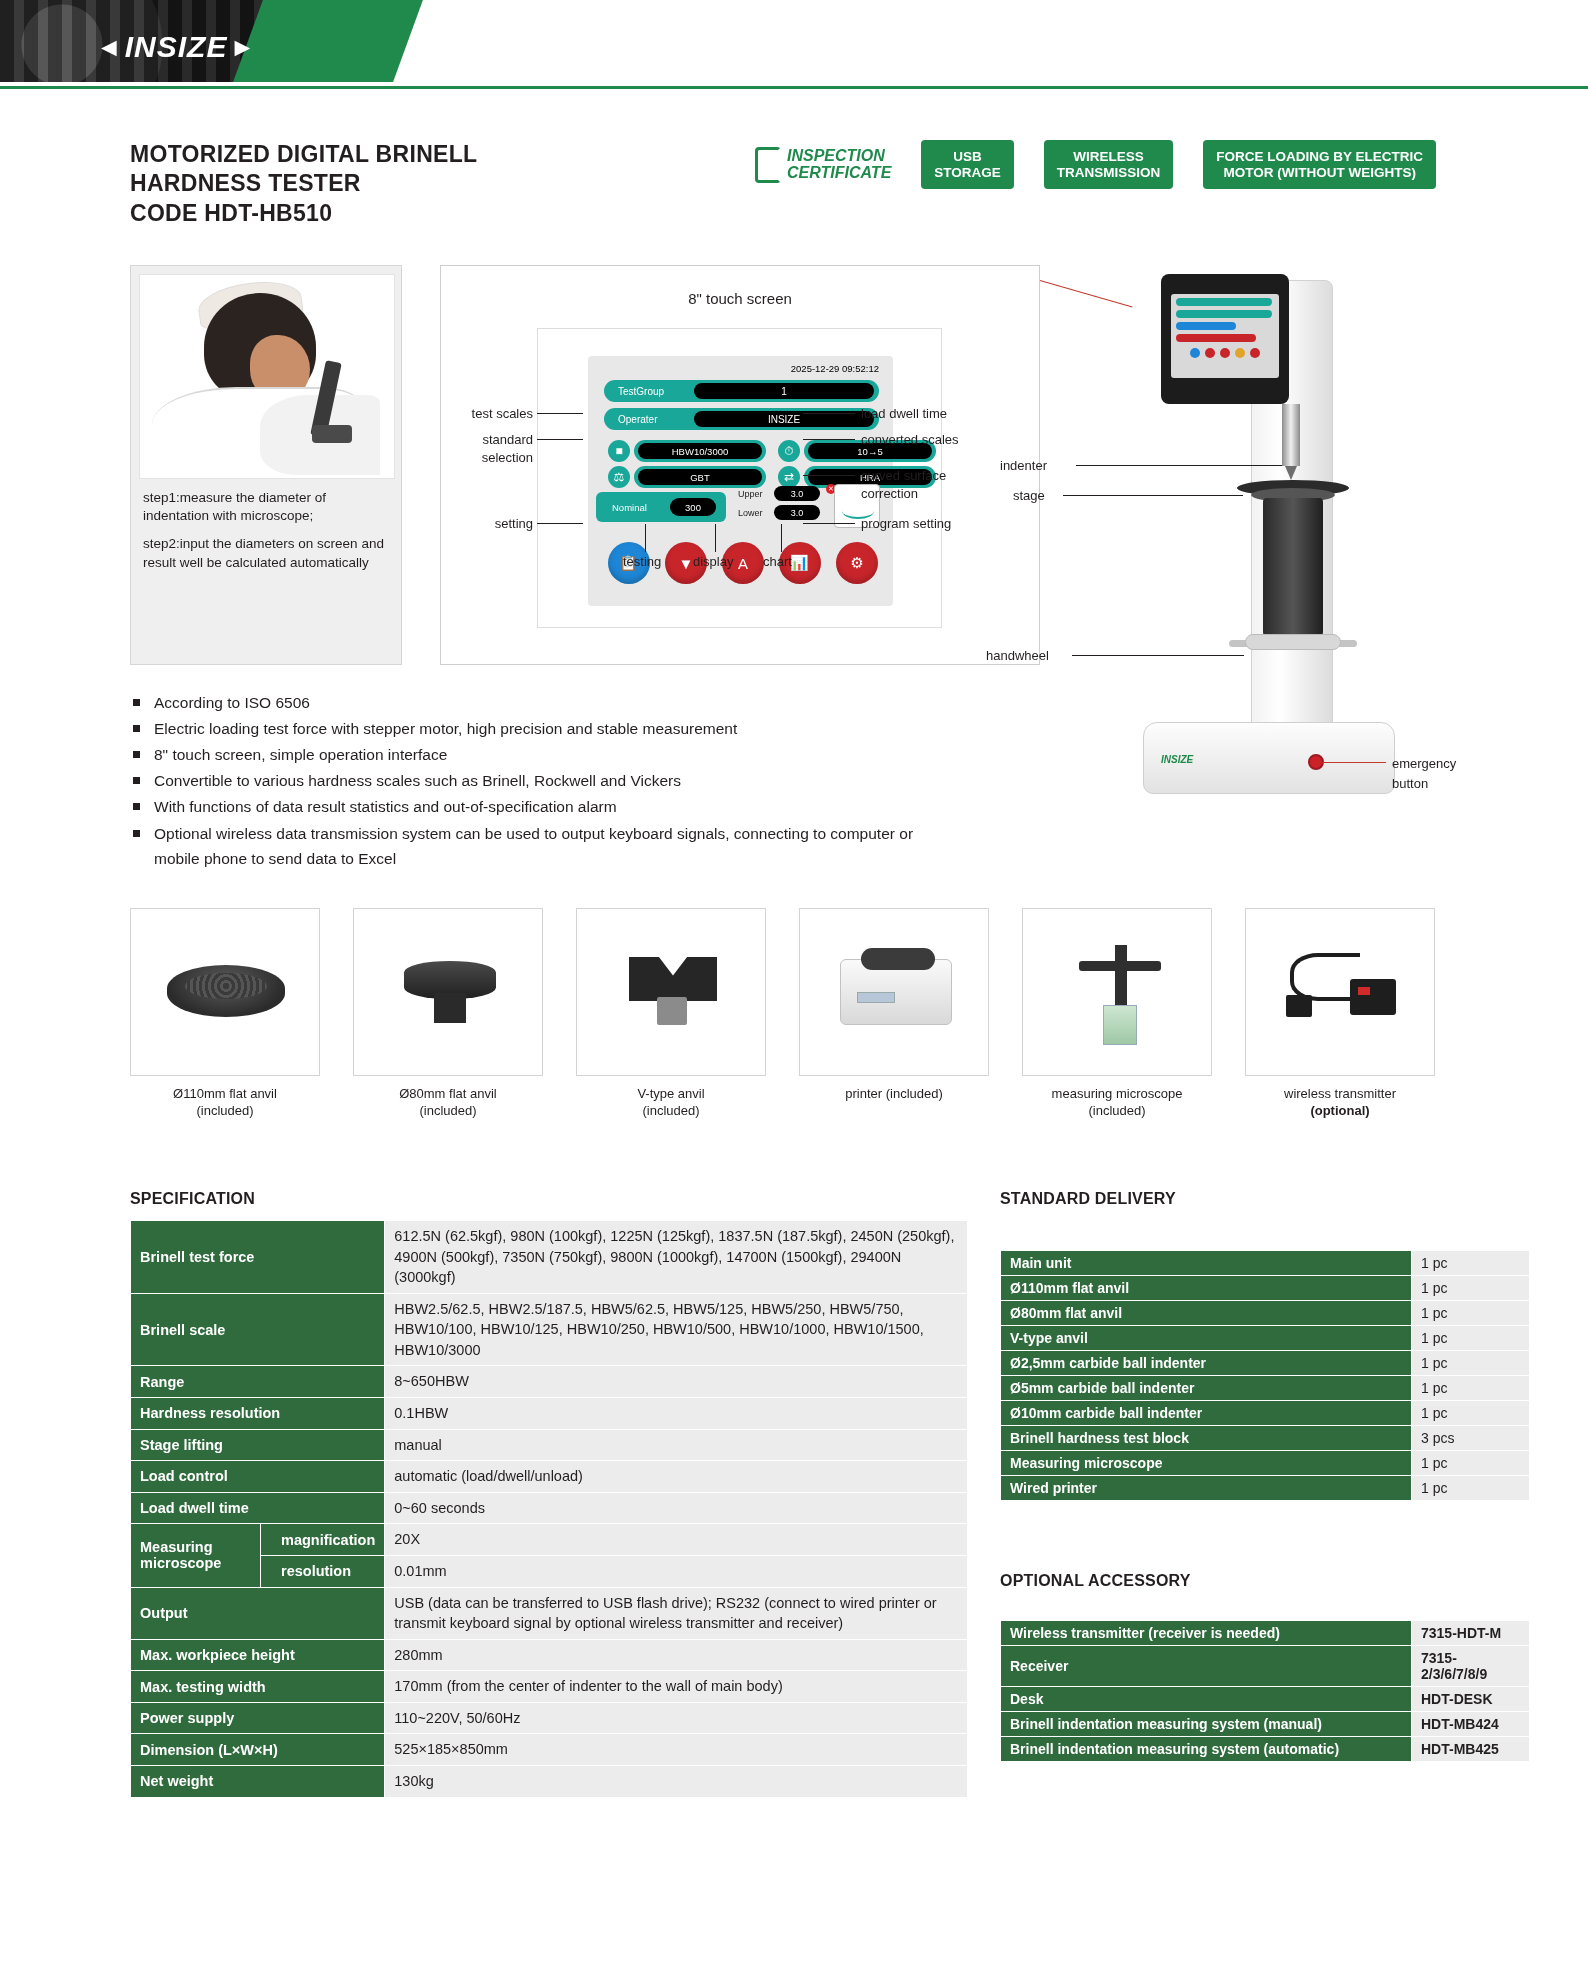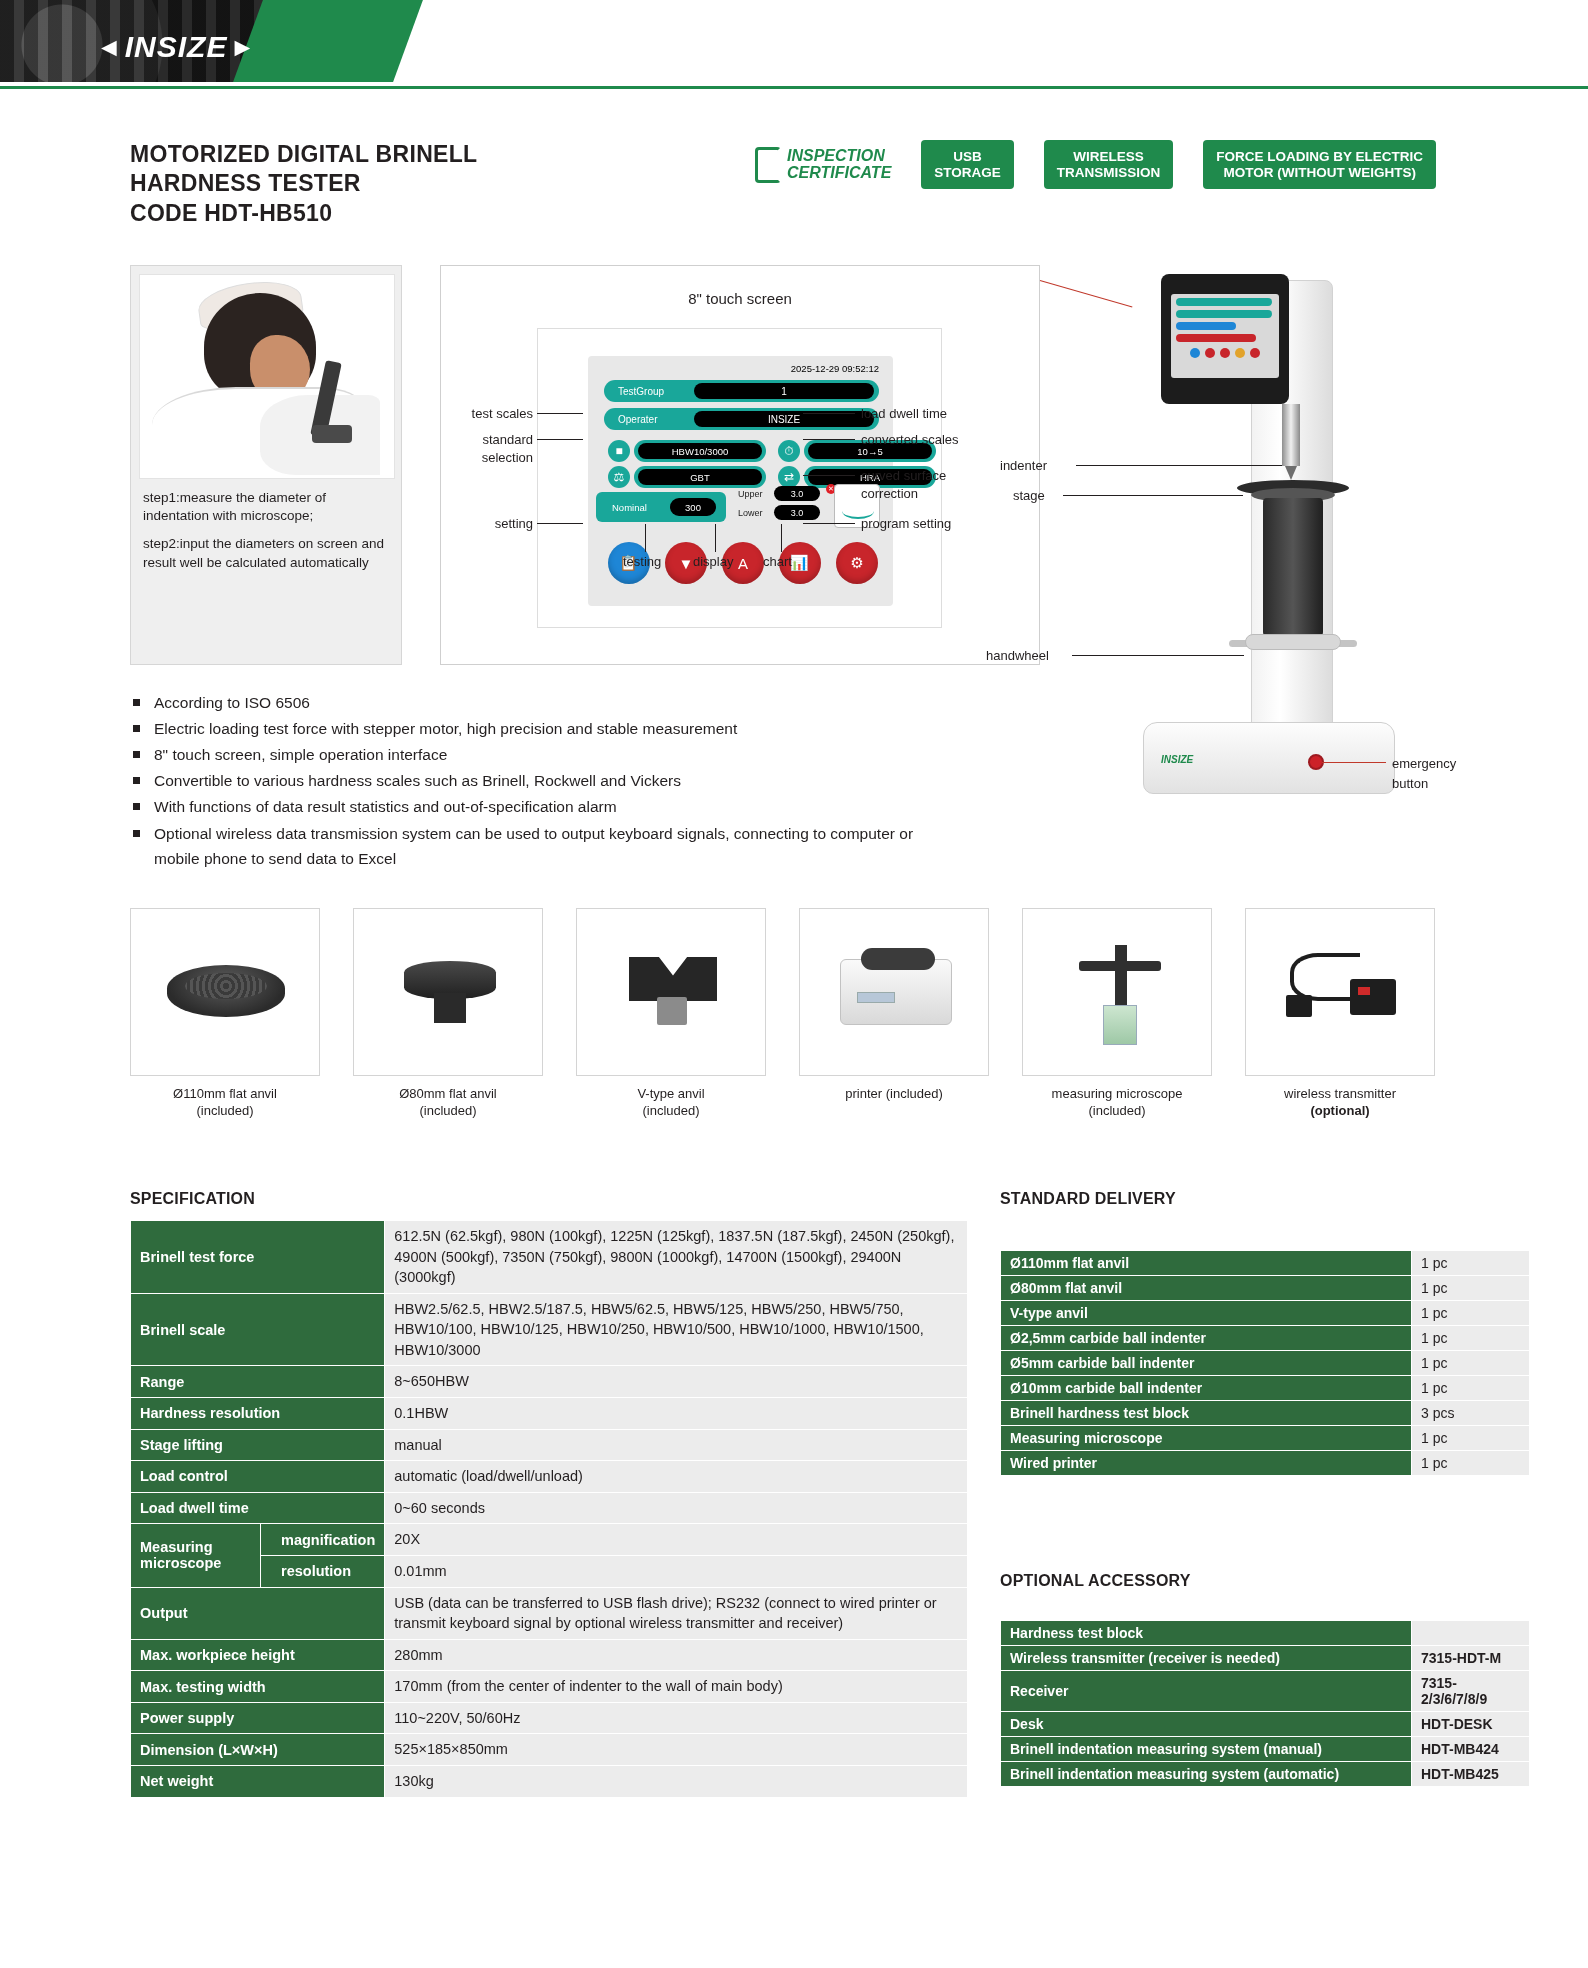--- a/index.html
+++ b/index.html
@@ -939,20 +939,24 @@
   </tr>
   <tr>
     <td class="h" colspan="2">Net weight</td>
     <td class="v">130kg</td>
   </tr>
 </tbody>
   </table>
 
 <table class="sd-table">
   <tbody>
+      <tr>
+    <td class="n">Main unit</td>
+    <td class="q">1 pc</td>
+  </tr>
   <tr>
     <td class="n">Ø110mm flat anvil</td>
     <td class="q">1 pc</td>
   </tr>
   <tr>
     <td class="n">Ø80mm flat anvil</td>
     <td class="q">1 pc</td>
   </tr>
   <tr>
     <td class="n">V-type anvil</td>
@@ -980,24 +984,20 @@
   </tr>
   <tr>
     <td class="n">Wired printer</td>
     <td class="q">1 pc</td>
   </tr>
 </tbody>
   </table>
 
 <table class="oa-table">
   <tbody>
-      <tr>
-    <td class="n">Hardness test block</td>
-    <td class="q"></td>
-  </tr>
   <tr>
     <td class="n">Wireless transmitter (receiver is needed)</td>
     <td class="q">7315-HDT-M</td>
   </tr>
   <tr>
     <td class="n">Receiver</td>
     <td class="q">7315-2/3/6/7/8/9</td>
   </tr>
   <tr>
     <td class="n">Desk</td>

